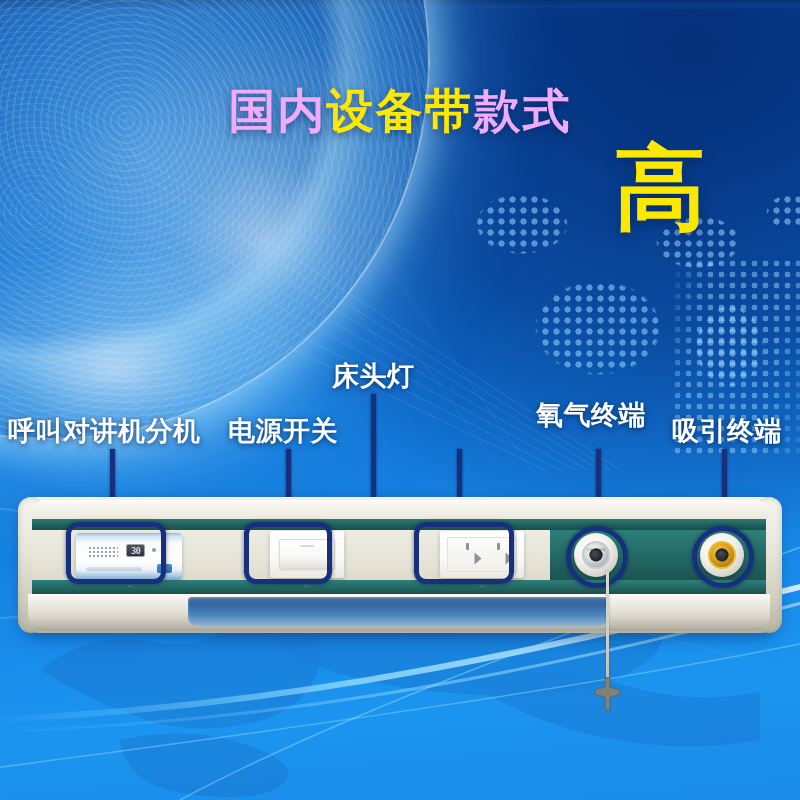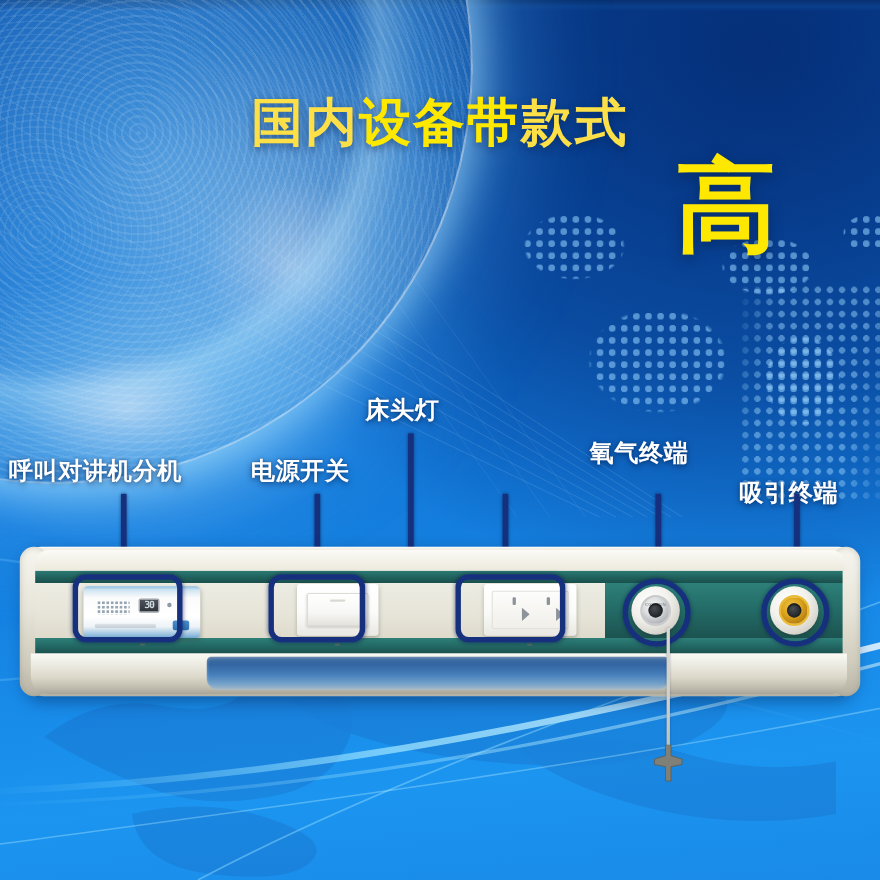--- a/index.html
+++ b/index.html
@@ -108,21 +108,21 @@
   
   .headline{
     position:absolute; left:0; top:84px; width:800px;
     text-align:center;
   }
   .hl-line1{
     font-size:47px; font-weight:bold; letter-spacing:2px;
     line-height:1.15; white-space:nowrap;
     text-shadow:0 3px 8px rgba(0,30,80,.55);
   }
-  .hl-line1 .w{ color:#fde047; }
+  .hl-line1 .w{ color:#f0abfc; }
   .hl-line1 .y{ color:#ffe800; }
 
   .hl-line2-wrap{
     position:absolute; left:0; top:158px; width:800px; height:86px;
   }
   .hl-line2{
     position:absolute; left:360px; top:8px;
     transform:translateX(-50%);
     font-size:50px; font-weight:bold; color:#ffffff; letter-spacing:3px;
     white-space:nowrap;
@@ -132,21 +132,21 @@
     position:absolute; left:660px; top:-16px;
     transform:translateX(-50%);
     font-size:92px; font-weight:bold; color:#ffe800;
     line-height:1; letter-spacing:0;
     text-shadow:0 4px 12px rgba(0,25,70,.5);
   }
 
   
   .callout-label{
     position:absolute;
-    color:#ffffff; font-weight:bold; font-size:22px;
+    color:#ffffff; font-weight:bold; font-size:27px;
     white-space:nowrap; letter-spacing:.5px;
     text-shadow:0 2px 6px rgba(0,30,80,.65), 0 0 2px rgba(0,40,100,.5);
   }
   
   .leader{
     position:absolute; width:5px;
     background:#16307e;
     box-shadow:0 0 3px rgba(6,22,66,.7);
   }
 
@@ -435,21 +435,21 @@
     <div class="hl-line1"><span class="w">国内</span><span class="y">设备带</span><span class="w">款式</span></div>
   </div>
   <div class="hl-line2-wrap">
     <div class="hl-big">高</div>
   </div>
 
   <div class="callout-label" style="left:228px; top:413px;">电源开关</div>
   <div class="callout-label" style="left:8px;  top:413px;">呼叫对讲机分机</div>
   <div class="callout-label" style="left:332px; top:358px;">床头灯</div>
   <div class="callout-label" style="left:536px; top:397px;">氧气终端</div>
-  <div class="callout-label" style="left:672px; top:413px;margin-top:20px;">吸引终端</div>
+  <div class="callout-label" style="left:672px; top:413px;">吸引终端</div>
 
   <div class="leader" style="left:110px; top:449px; height:81px;"></div>
   <div class="leader" style="left:286px; top:449px; height:79px;"></div>
   <div class="leader" style="left:371px; top:394px; height:228px;"></div>
   <div class="leader" style="left:457px; top:449px; height:79px;"></div>
   <div class="leader" style="left:596px; top:449px; height:85px;"></div>
   <div class="leader" style="left:722px; top:449px; height:85px;"></div>
 
   <div class="unit">
     <div class="unit-shell"></div>

